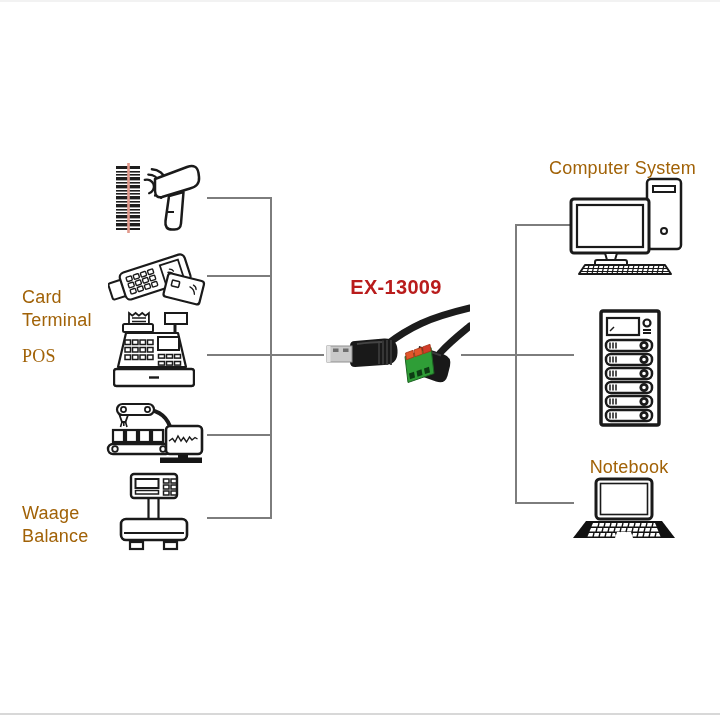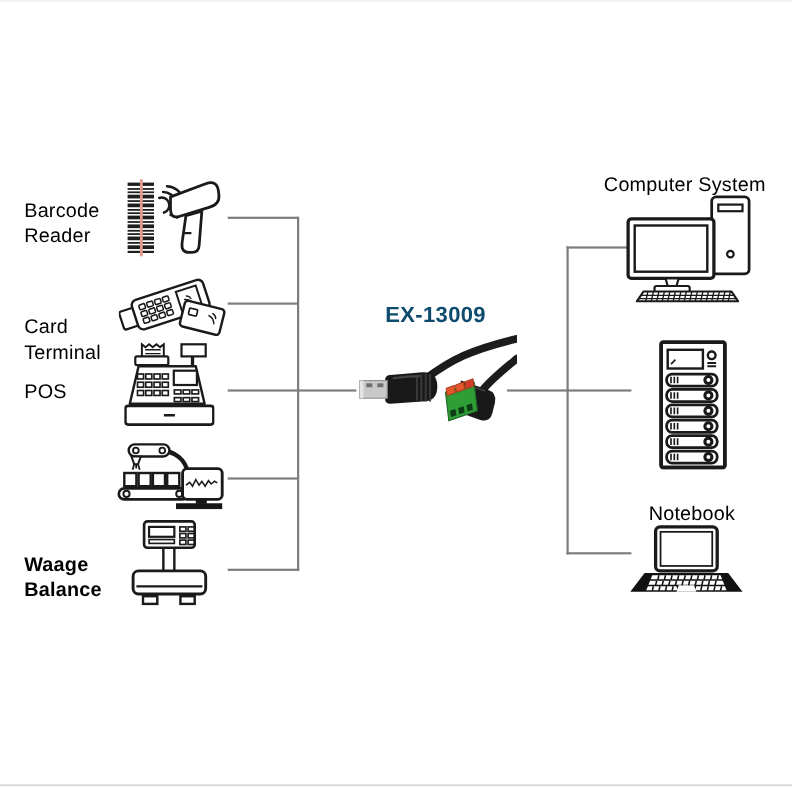--- a/index.html
+++ b/index.html
@@ -5,26 +5,26 @@
   html,body{margin:0;padding:0;background:#fff;}
   .canvas{
     position:relative;width:720px;height:715px;background:#ffffff;overflow:hidden;
     font-family:"Liberation Sans", sans-serif;color:#1c1c1c;
   }
   .edge-top{position:absolute;left:0;top:0;width:720px;height:2px;background:#f2f2f2;}
   .edge-bottom{position:absolute;left:0;top:713px;width:720px;height:2px;background:#d8d8d8;}
   .line{position:absolute;background:#7d7d7d;}
   .node-label{
     position:absolute;font-size:18px;line-height:23px;white-space:pre-line;
-    color:#000000;letter-spacing:0.2px;
+    color:#a16207;letter-spacing:0.2px;
   }
   .right-label{text-align:center;}
   .product-label{
     position:absolute;left:322px;top:276px;width:148px;text-align:center;
-    font-size:20px;font-weight:bold;color:#0c4a6e;letter-spacing:0.3px;
+    font-size:20px;font-weight:bold;color:#b91c1c;letter-spacing:0.3px;
   }
   .icon-box{position:absolute;}
   svg{display:block;}
 </style>
 </head>
 <body>
 
 <div class="canvas">
 
   <div class="edge-top"></div>
@@ -34,26 +34,24 @@
   <div class="line" style="left:207px;top:197px;width:64px;height:2px;"></div>
   <div class="line" style="left:207px;top:275px;width:64px;height:2px;"></div>
   <div class="line" style="left:207px;top:354px;width:117px;height:2px;"></div>
   <div class="line" style="left:207px;top:434px;width:64px;height:2px;"></div>
   <div class="line" style="left:207px;top:517px;width:65px;height:2px;"></div>
   <div class="line" style="left:461px;top:354px;width:113px;height:2px;"></div>
   <div class="line" style="left:515px;top:224px;width:2px;height:280px;"></div>
   <div class="line" style="left:515px;top:224px;width:55px;height:2px;"></div>
   <div class="line" style="left:515px;top:502px;width:59px;height:2px;"></div>
 
-  <div class="node-label" style="left:22px;top:180px;">Barcode
-Reader</div>
   <div class="node-label" style="left:22px;top:258px;margin-top:28px;">Card
 Terminal</div>
-  <div class="node-label" style="left:22px;top:345px;">POS</div>
-  <div class="node-label" style="left:22px;top:502px;font-weight:bold;">Waage
+  <div class="node-label" style="left:22px;top:345px;font-family:Liberation Serif, serif;">POS</div>
+  <div class="node-label" style="left:22px;top:502px;">Waage
 Balance</div>
 
   <div class="node-label right-label" style="left:530px;top:157px;width:185px;">Computer System</div>
   <div class="node-label right-label" style="left:560px;top:456px;width:138px;">Notebook</div>
 
   <div class="product-label">EX-13009</div>
 
   <div class="icon-box" style="left:110px;top:160px;">
     <svg width="92" height="76" viewBox="0 0 92 76" fill="none" stroke="#1a1a1a">
       <g stroke="none" fill="#1e1e1e">

